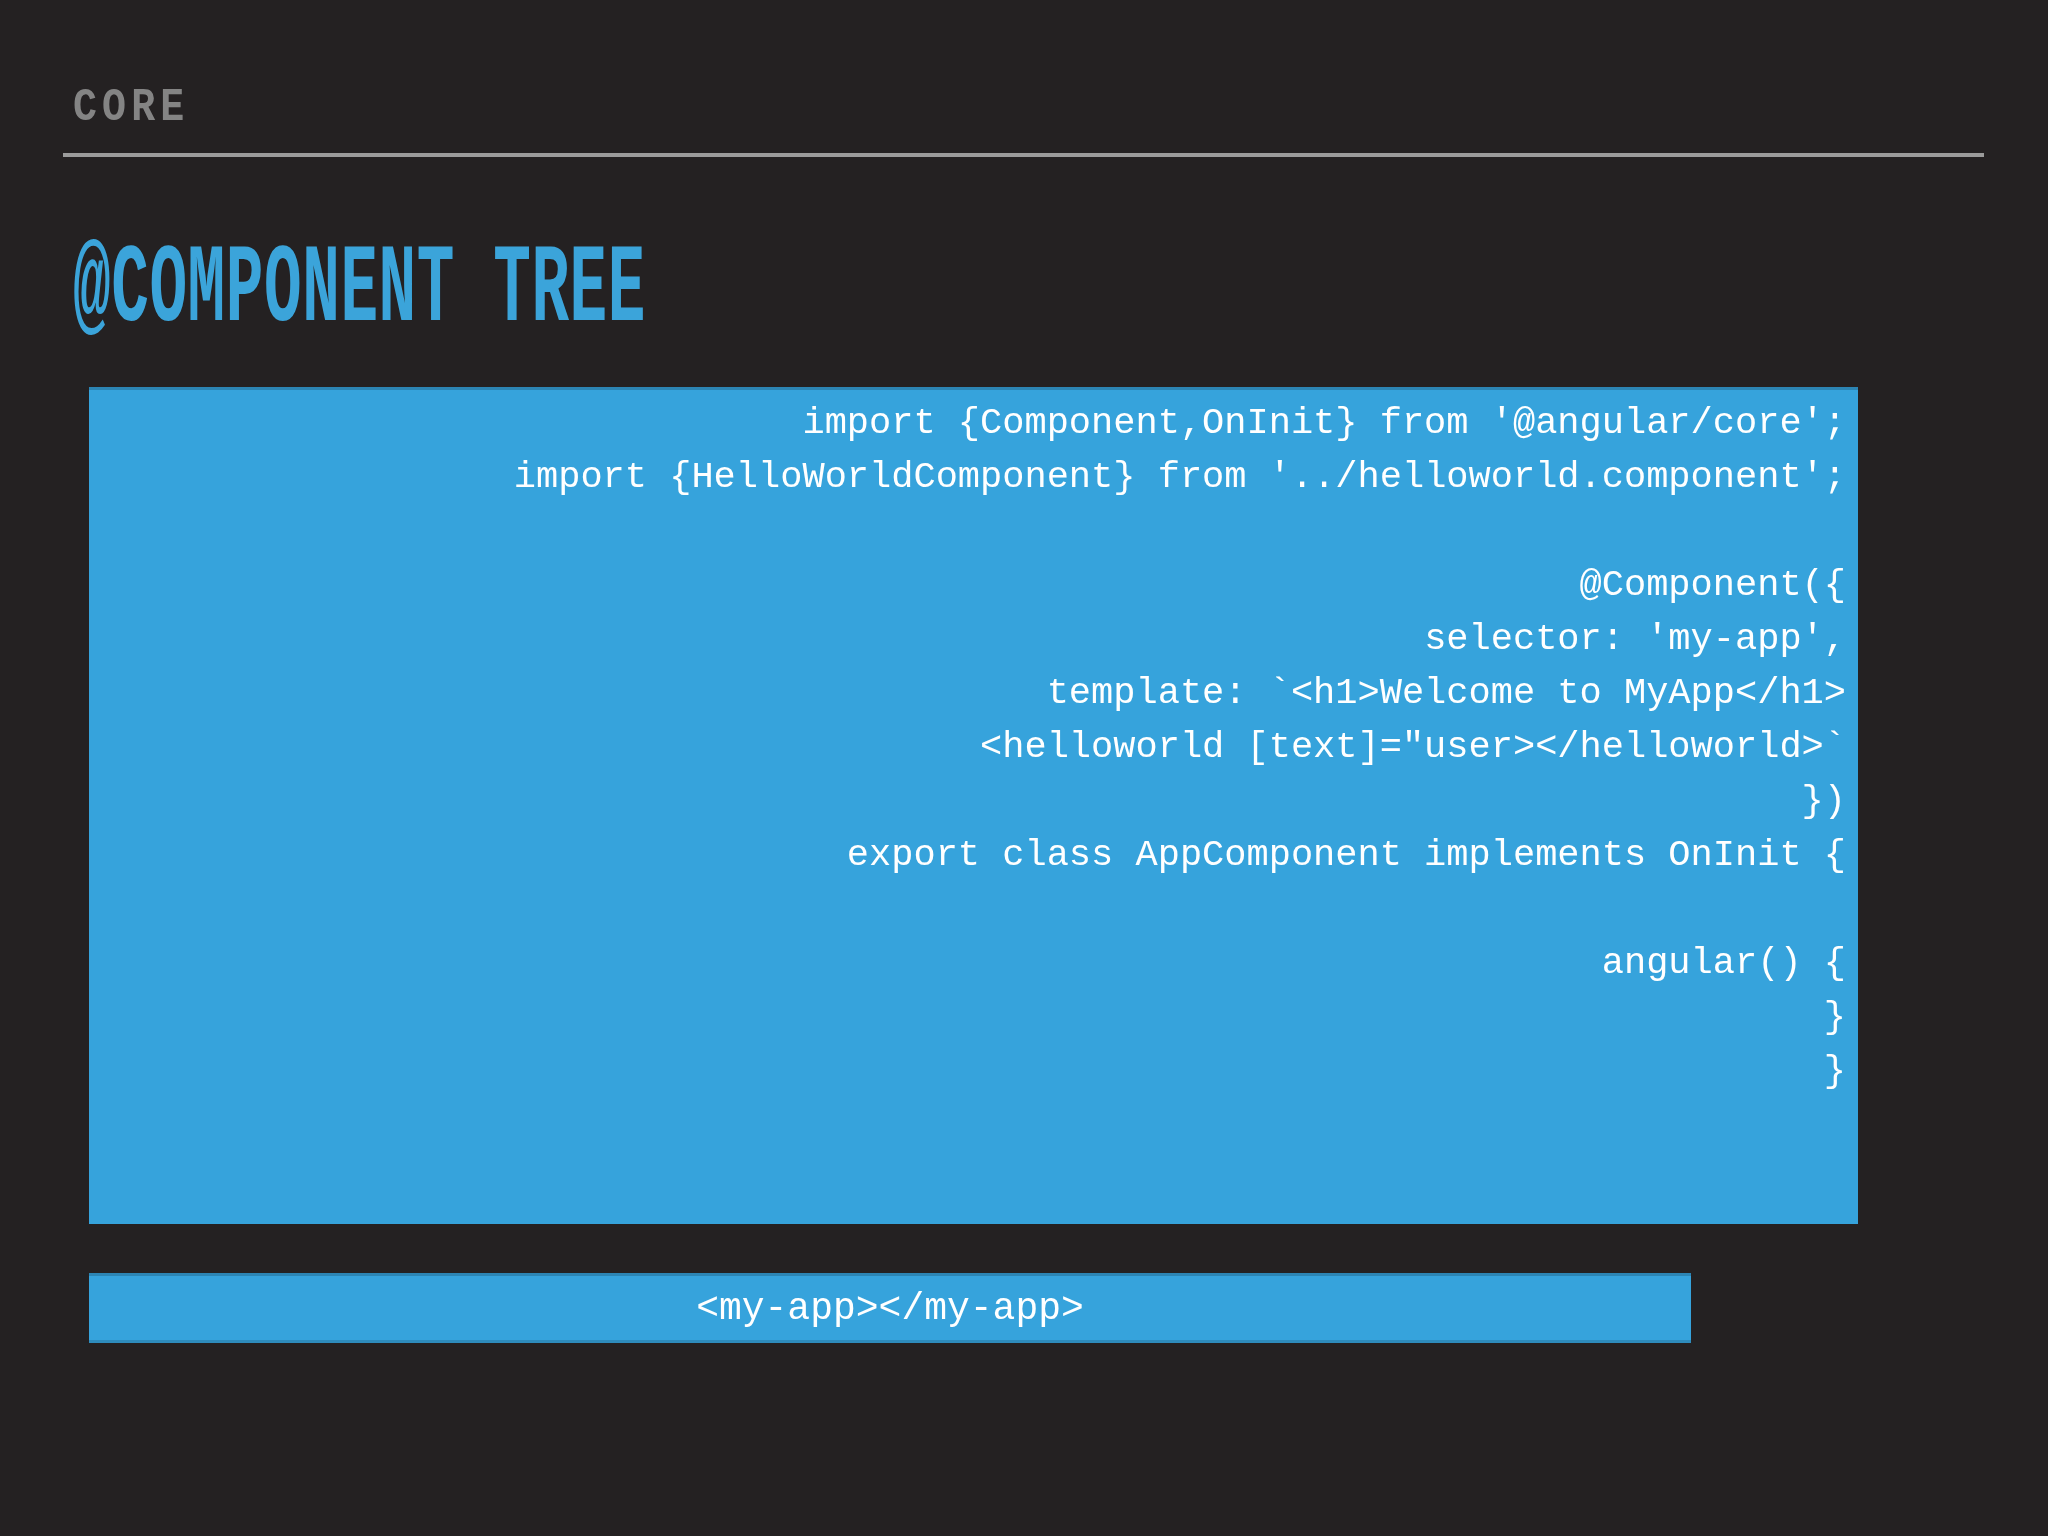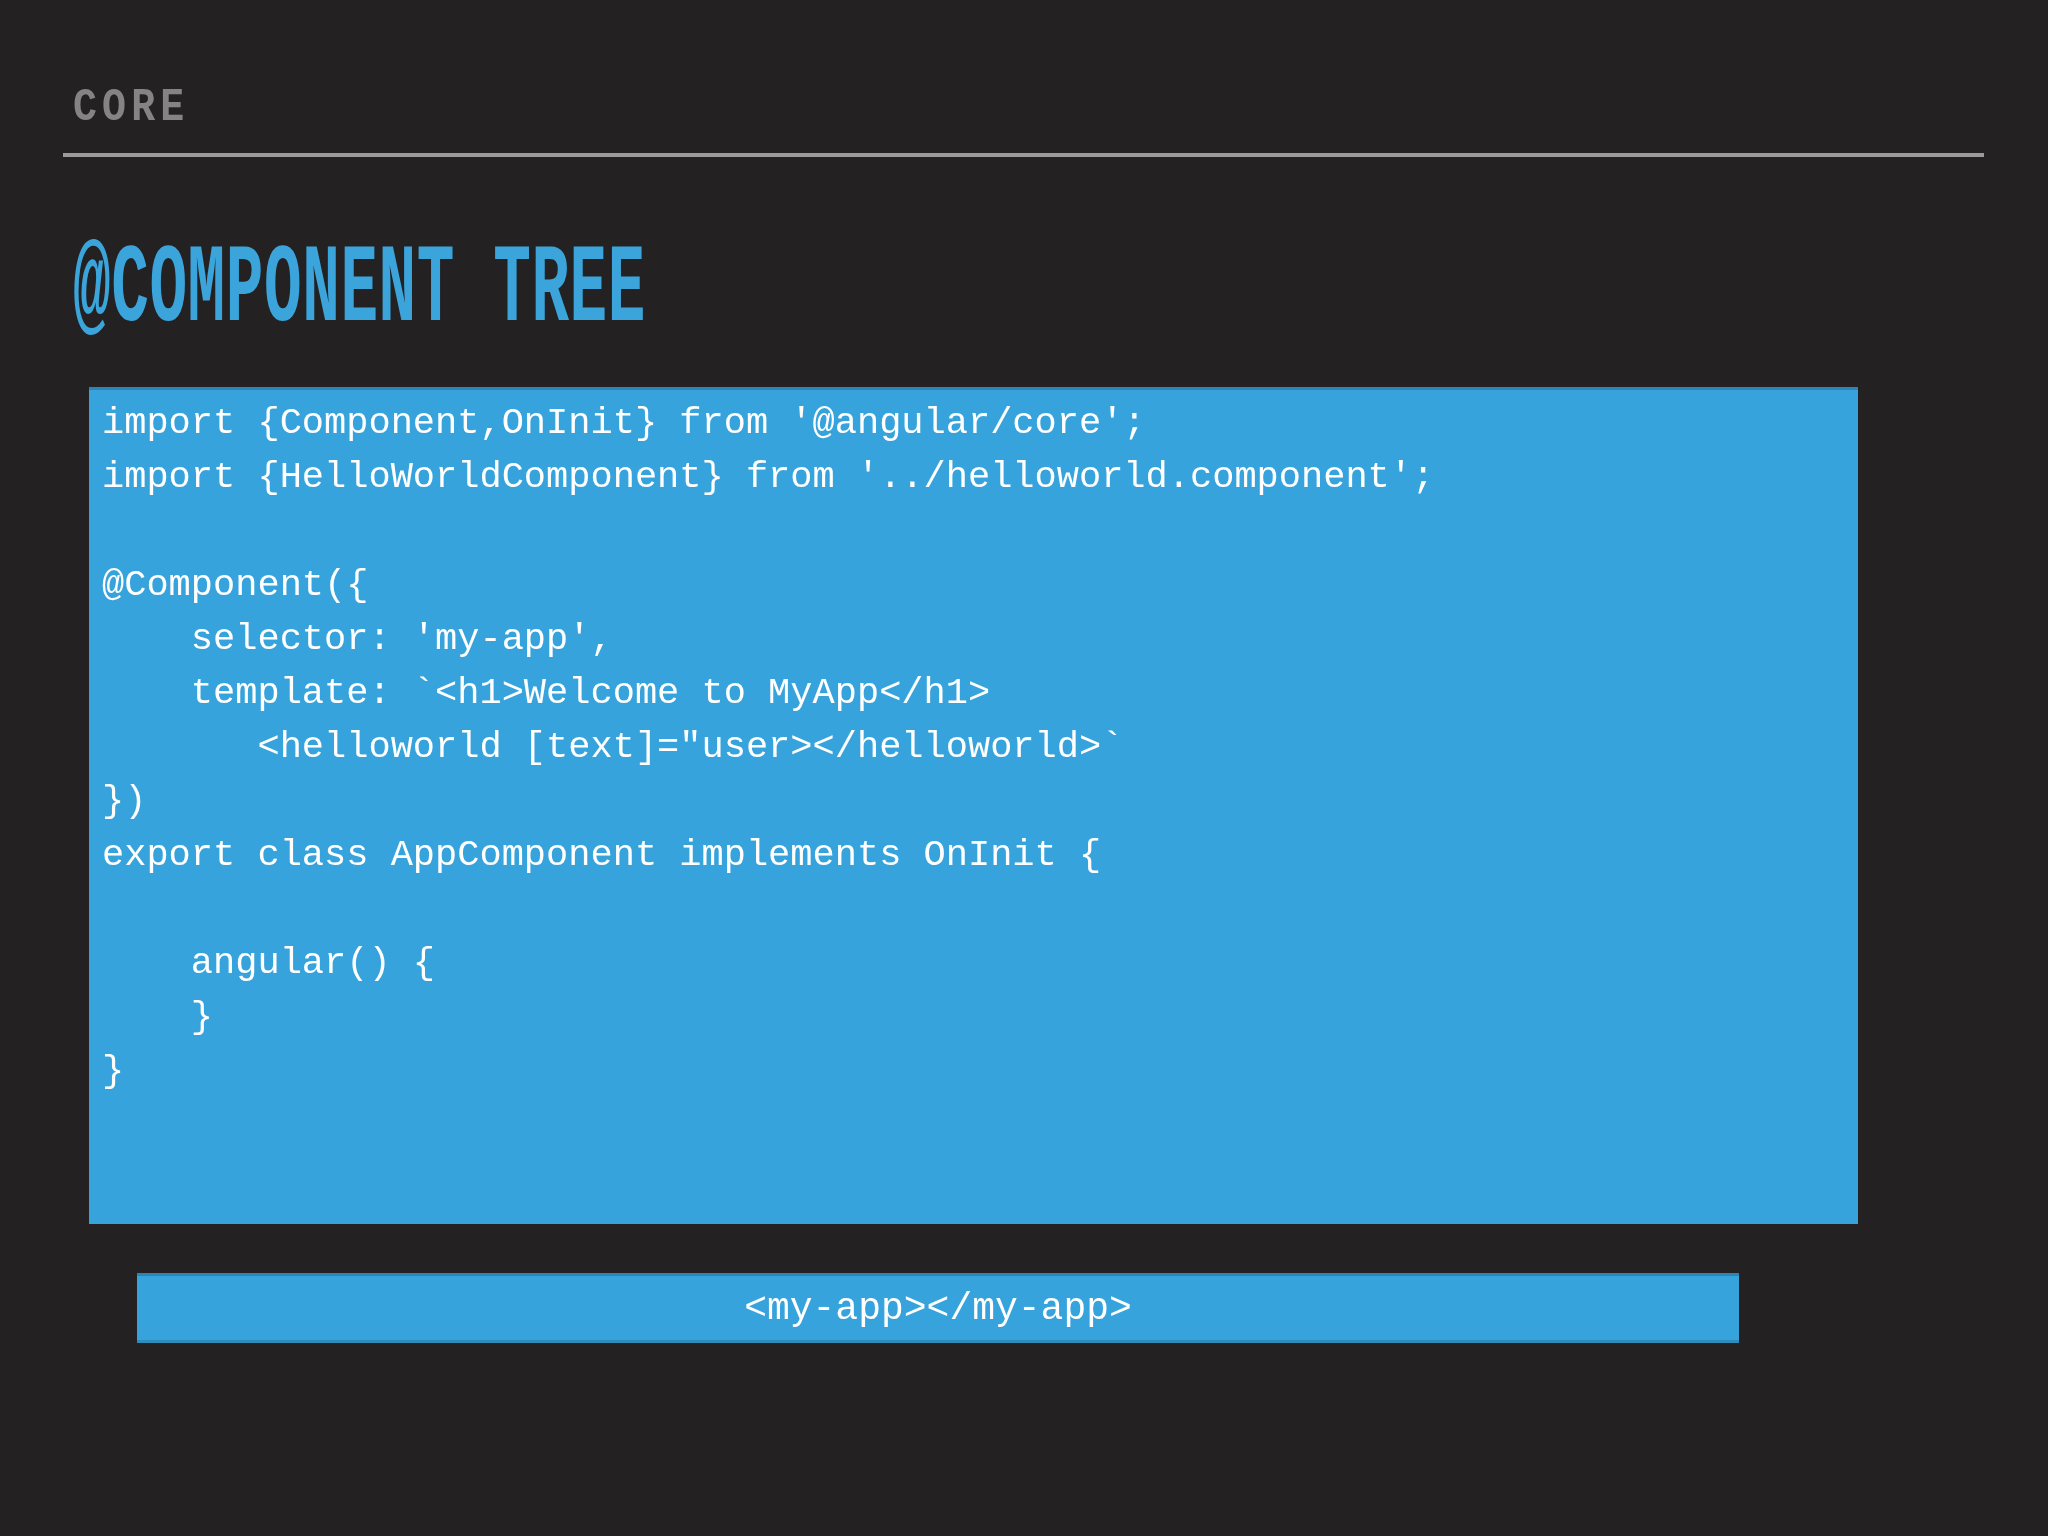--- a/index.html
+++ b/index.html
@@ -68,35 +68,35 @@
     box-sizing: border-box;
     padding: 9px 12px 0 13px;
   }
   .code-line {
     white-space: pre;
     font-size: 37px;
     line-height: 54px;
     min-height: 54px;
     color: #ffffff;
     font-weight: 400;
+    text-align: right;
   }
 
   
   .tag-bar {
     position: absolute;
     left: 89px;
     top: 1273px;
     width: 1602px;
     height: 70px;
     background: #36a3dc;
     box-shadow: inset 0 3px 0 rgba(0,0,0,0.18), inset 0 -3px 0 rgba(0,0,0,0.14);
     display: flex;
     align-items: center;
     justify-content: center;
-    margin-left: 48px;
   }
   .tag-bar-label {
     font-size: 38px;
     color: #ffffff;
     white-space: pre;
   }
 </style>
 </head>
 <body>
 

